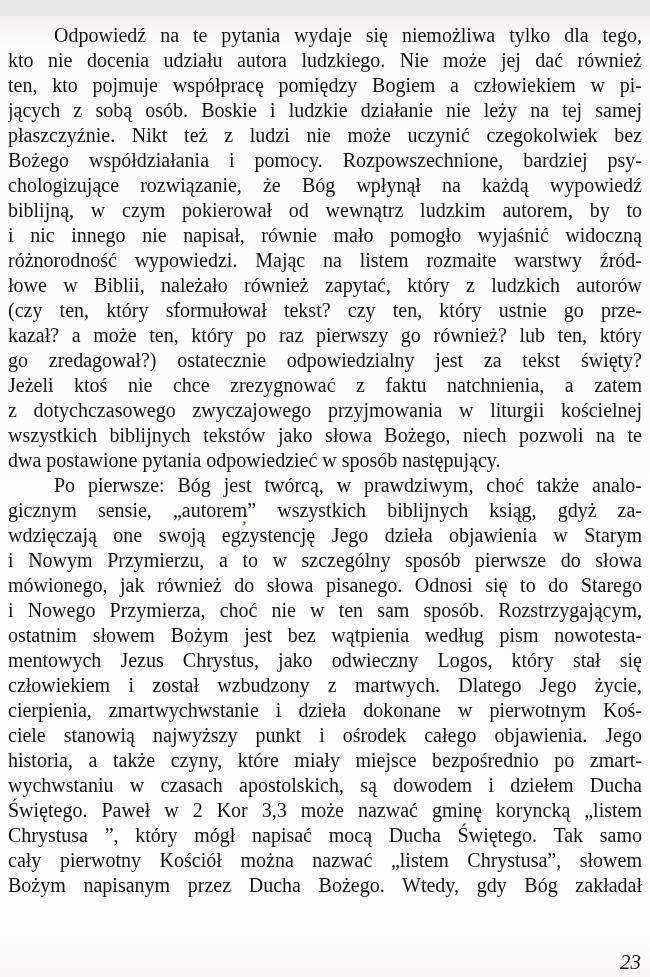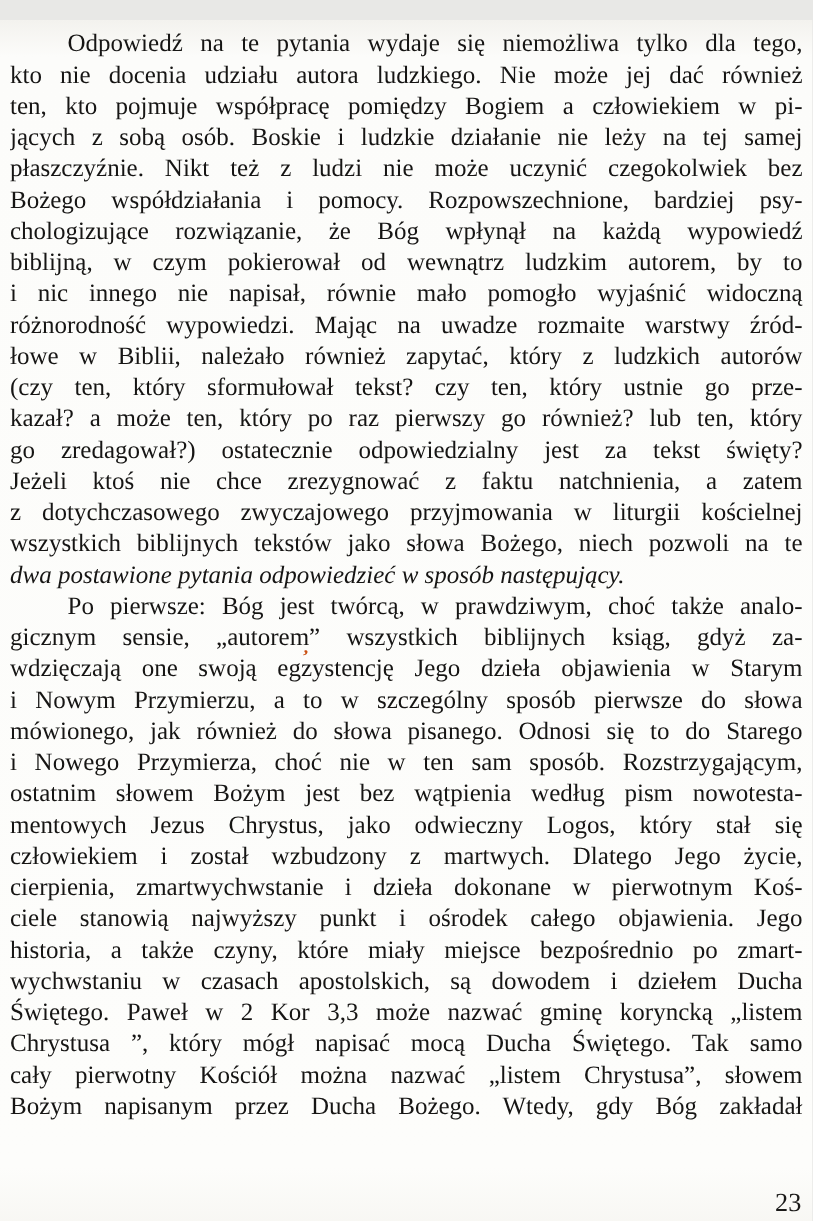--- a/index.html
+++ b/index.html
@@ -35,29 +35,29 @@
     text-align: justify;
     text-align-last: justify;
     white-space: normal;
   }
   .line.indent {
     text-indent: 46px;
   }
   .line.no-just {
     text-align: left;
     text-align-last: left;
-    font-style: italic;
   }
   .page-number {
     position: absolute;
     right: 9px;
     top: 934px;
     font-size: 21px;
     line-height: 25px;
     color: #1a1918;
+    font-style: italic;
   }
   .artifact {
     position: absolute;
     left: 241px;
     top: 503px;
     font-size: 15px;
     line-height: 15px;
     color: #c94f12;
     transform: rotate(12deg);
     font-weight: bold;
@@ -70,21 +70,21 @@
   <div class="text-block">
       <div class="line indent">Odpowiedź na te pytania wydaje się niemożliwa tylko dla tego,</div>
       <div class="line">kto nie docenia udziału autora ludzkiego. Nie może jej dać również</div>
       <div class="line">ten, kto pojmuje współpracę pomiędzy Bogiem a człowiekiem w pi-</div>
       <div class="line">jących z sobą osób. Boskie i ludzkie działanie nie leży na tej samej</div>
       <div class="line">płaszczyźnie. Nikt też z ludzi nie może uczynić czegokolwiek bez</div>
       <div class="line">Bożego współdziałania i pomocy. Rozpowszechnione, bardziej psy-</div>
       <div class="line">chologizujące rozwiązanie, że Bóg wpłynął na każdą wypowiedź</div>
       <div class="line">biblijną, w czym pokierował od wewnątrz ludzkim autorem, by to</div>
       <div class="line">i nic innego nie napisał, równie mało pomogło wyjaśnić widoczną</div>
-      <div class="line">różnorodność wypowiedzi. Mając na uwadze rozmaite warstwy źród-</div>
+      <div class="line">różnorodność wypowiedzi. Mając na listem rozmaite warstwy źród-</div>
       <div class="line">łowe w Biblii, należało również zapytać, który z ludzkich autorów</div>
       <div class="line">(czy ten, który sformułował tekst? czy ten, który ustnie go prze-</div>
       <div class="line">kazał? a może ten, który po raz pierwszy go również? lub ten, który</div>
       <div class="line">go zredagował?) ostatecznie odpowiedzialny jest za tekst święty?</div>
       <div class="line">Jeżeli ktoś nie chce zrezygnować z faktu natchnienia, a zatem</div>
       <div class="line">z dotychczasowego zwyczajowego przyjmowania w liturgii kościelnej</div>
       <div class="line">wszystkich biblijnych tekstów jako słowa Bożego, niech pozwoli na te</div>
       <div class="line no-just">dwa postawione pytania odpowiedzieć w sposób następujący.</div>
       <div class="line indent">Po pierwsze: Bóg jest twórcą, w prawdziwym, choć także analo-</div>
       <div class="line">gicznym sensie, „autorem” wszystkich biblijnych ksiąg, gdyż za-</div>

